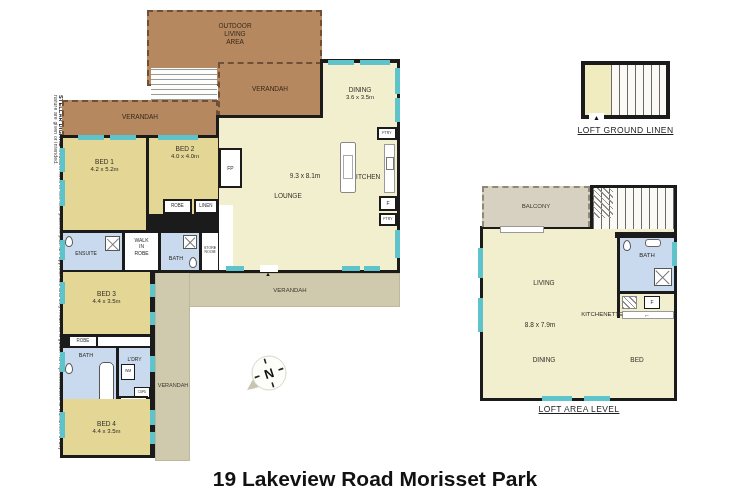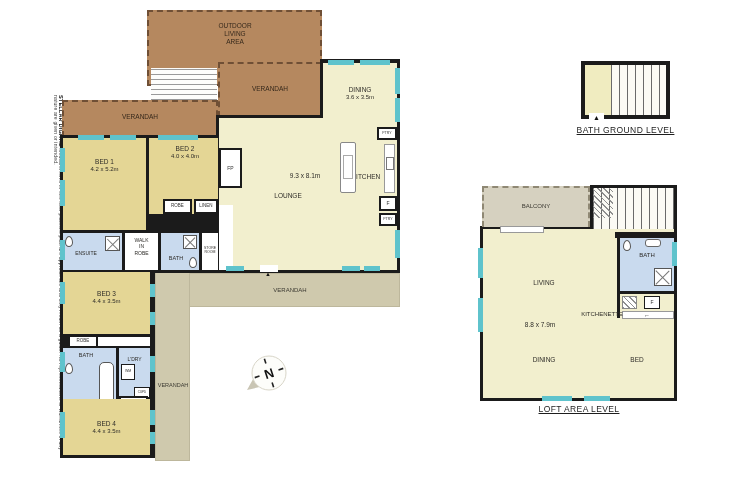--- a/index.html
+++ b/index.html
@@ -164,21 +164,21 @@
       <line x1="39" y1="25" x2="44" y2="25"></line>
     </g>
     <text x="29" y="30" text-anchor="middle" font-size="13" font-weight="bold" fill="#111" transform="rotate(-18 29 25)">N</text>
   </svg>
 
   <div class="wall" style="left:581px;top:61px;width:89px;height:58px;"></div>
   <div class="cream" style="left:585px;top:65px;width:26px;height:50px;background:#f0ecc0;"></div>
   <div class="stairs-v" style="left:611px;top:65px;width:55px;height:50px;"></div>
   <div class="r" style="left:589px;top:113px;width:15px;height:6px;background:#fff;"></div>
   <div class="arrow" style="left:593px;top:114px;font-size:7px;">▲</div>
-  <div class="caption" style="left:573px;top:125px;width:105px;font-size:8.5px;">BATH GROUND LEVEL</div>
+  <div class="caption" style="left:573px;top:125px;width:105px;font-size:8.5px;">LOFT GROUND LINEN</div>
 
   <div class="wall" style="left:590px;top:185px;width:87px;height:45px;"></div>
   <div class="wall" style="left:480px;top:226px;width:197px;height:175px;"></div>
   <div class="vgrey" style="left:482px;top:186px;width:108px;height:41px;background:#d6d1c0;border:2px dashed #8f8874;border-bottom:none;"></div>
   <div class="lbl" style="left:492px;top:203px;width:88px;font-size:6px;color:#3c3a32;">BALCONY</div>
   <div class="cream" style="left:483px;top:229px;width:191px;height:169px;"></div>
   <div class="stairs-v" style="left:593px;top:188px;width:81px;height:41px;"></div>
   <div class="hatch" style="left:593px;top:188px;width:20px;height:30px;"></div>
   <div class="wall" style="left:615px;top:232px;width:62px;height:6px;"></div>
   <div class="bath" style="left:617px;top:235px;width:57px;height:56px;border-left:3px solid #1b1b1b;border-top:3px solid #1b1b1b;box-sizing:border-box;"></div>
@@ -199,14 +199,15 @@
   <div class="lbl" style="left:617px;top:356px;width:40px;font-size:6.5px;">BED</div>
 
   <div class="teal" style="left:478px;top:248px;width:5px;height:30px;"></div>
   <div class="teal" style="left:478px;top:298px;width:5px;height:34px;"></div>
   <div class="teal" style="left:542px;top:396px;width:30px;height:5px;"></div>
   <div class="teal" style="left:584px;top:396px;width:26px;height:5px;"></div>
   <div class="teal" style="left:672px;top:242px;width:5px;height:24px;"></div>
   <div class="r" style="left:500px;top:226px;width:44px;height:7px;background:#fff;border:1px solid #999;box-sizing:border-box;"></div>
   <div class="caption" style="left:520px;top:404px;width:118px;font-size:8.5px;">LOFT AREA LEVEL</div>
 
+  <div class="lbl" style="left:0px;top:466px;width:750px;font-size:21px;font-weight:bold;color:#111;">19 Lakeview Road Morisset Park</div>
 
 </div>
 
 </body></html>

